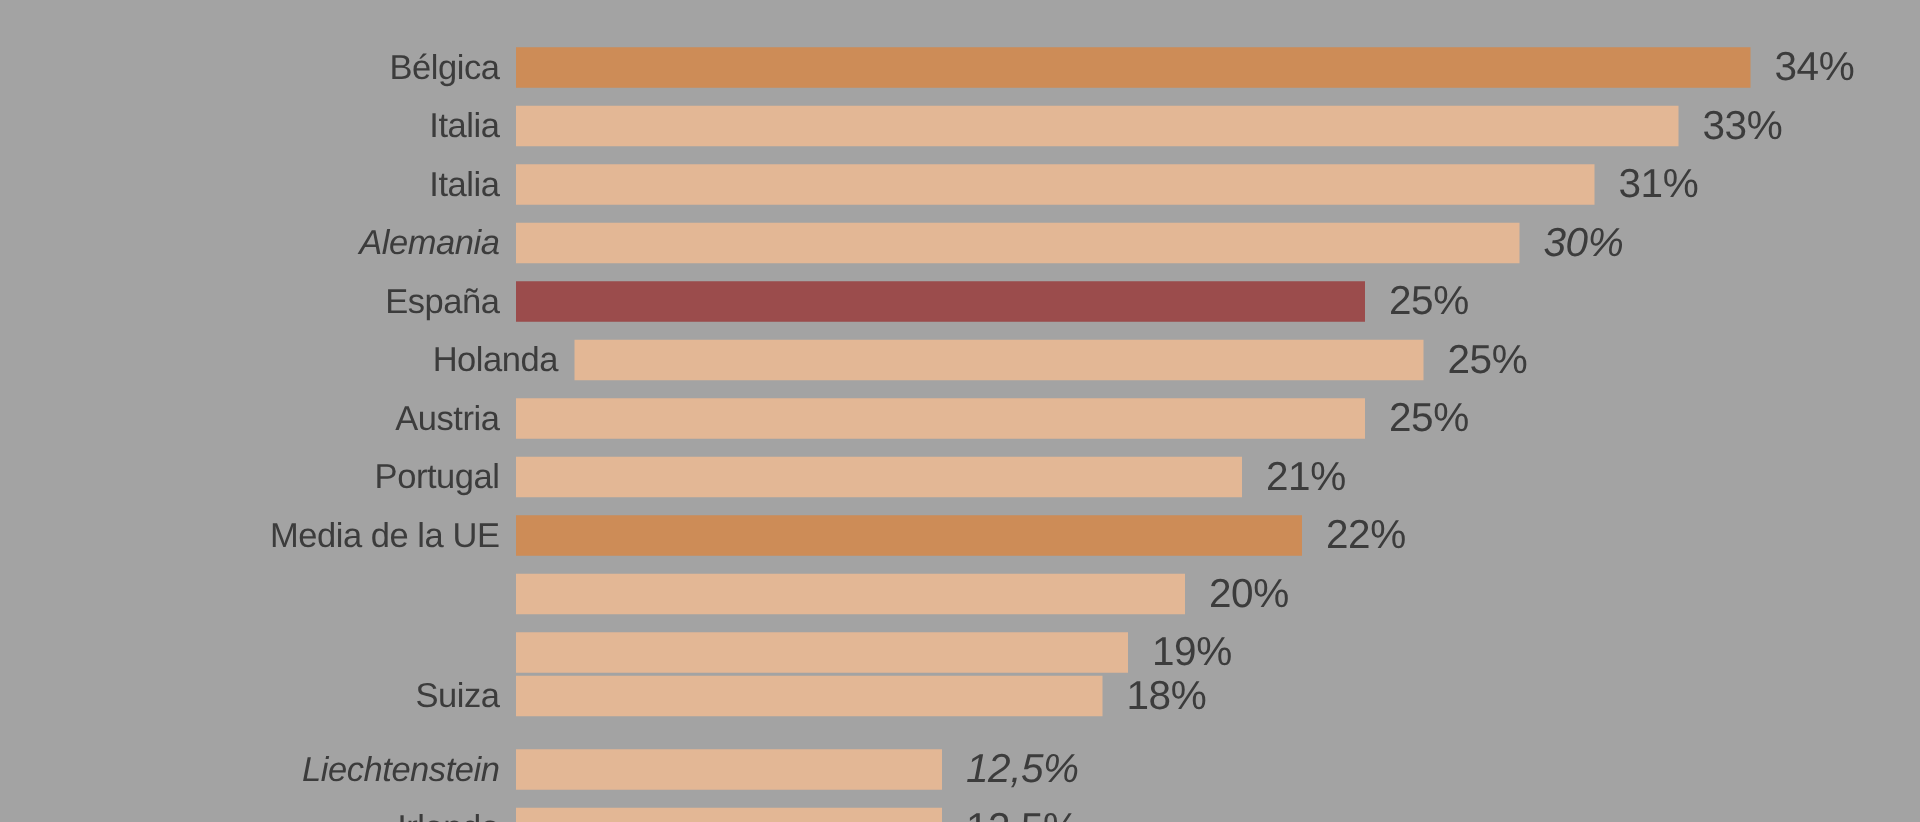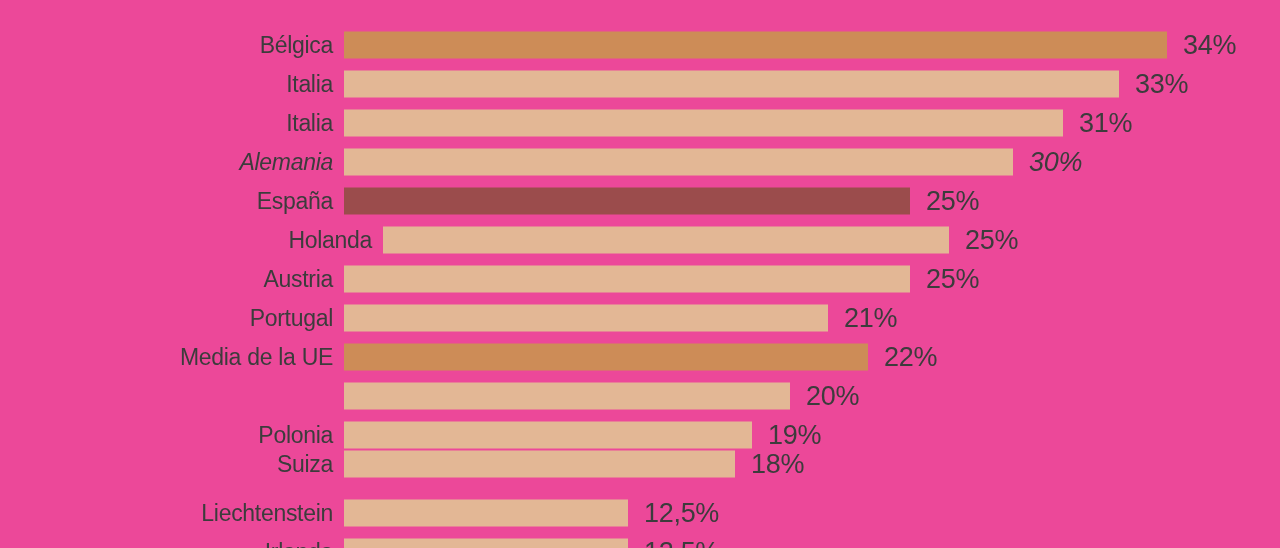--- a/index.html
+++ b/index.html
@@ -11,21 +11,21 @@
     width: 1280px;
     height: 548px;
     overflow: hidden;
     font-family: "Liberation Sans", sans-serif;
   }
 
   #chart-root {
     position: relative;
     width: 1280px;
     height: 548px;
-    background: #ec4899;
+    background: #a3a3a3;
   }
 
   .bar-row {
     position: absolute;
     left: 0;
     width: 1280px;
     height: 39px;
     display: flex;
     align-items: center;
   }
@@ -124,30 +124,29 @@
       <div class="bar-row" style="top: 337px;">
         <div class="cat-label">Media de la UE</div>
         <div class="bar accent" style="width: 524px;"></div>
         <div class="val-label" style="left: 884px;">22%</div>
       </div>
       <div class="bar-row" style="top: 376px;">
         <div class="bar" style="width: 446px;"></div>
         <div class="val-label" style="left: 806px;">20%</div>
       </div>
       <div class="bar-row" style="top: 415px;">
-        <div class="cat-label">Polonia</div>
         <div class="bar" style="width: 408px;"></div>
         <div class="val-label" style="left: 768px;">19%</div>
       </div>
       <div class="bar-row" style="top: 444px;">
         <div class="cat-label">Suiza</div>
         <div class="bar" style="width: 391px;"></div>
         <div class="val-label" style="left: 751px;">18%</div>
       </div>
-      <div class="bar-row" style="top: 493px;">
+      <div class="bar-row" style="top: 493px; font-style: italic;">
         <div class="cat-label">Liechtenstein</div>
         <div class="bar" style="width: 284px;"></div>
         <div class="val-label" style="left: 644px;">12,5%</div>
       </div>
       <div class="bar-row" style="top: 532px;">
         <div class="cat-label">Irlanda</div>
         <div class="bar" style="width: 284px;"></div>
         <div class="val-label" style="left: 644px;">12,5%</div>
       </div>
     </div>

